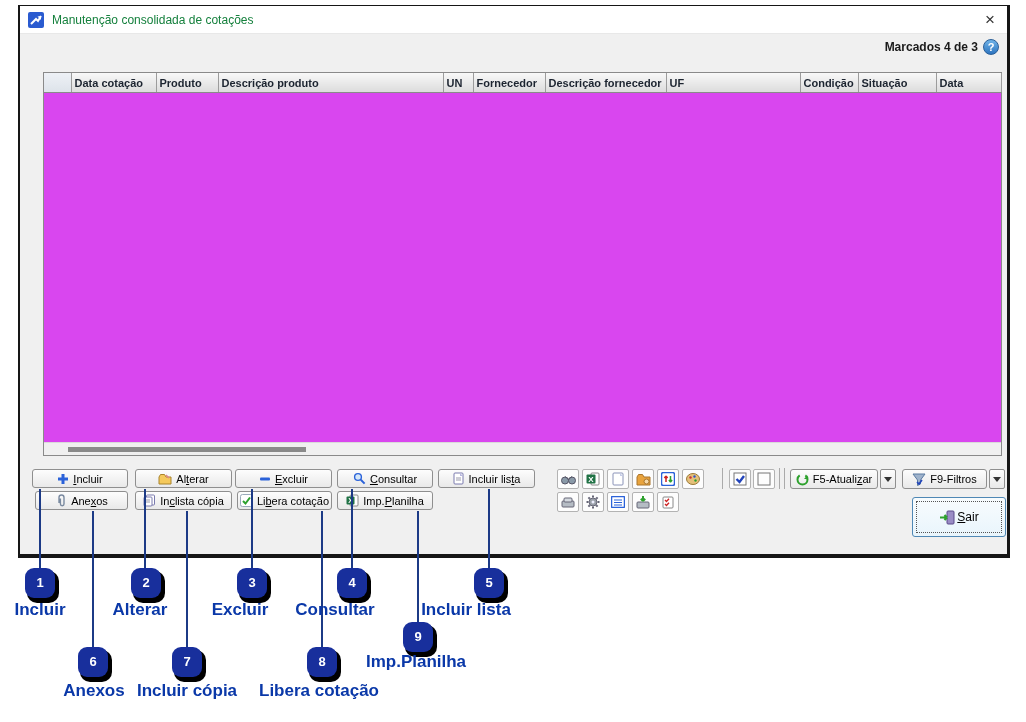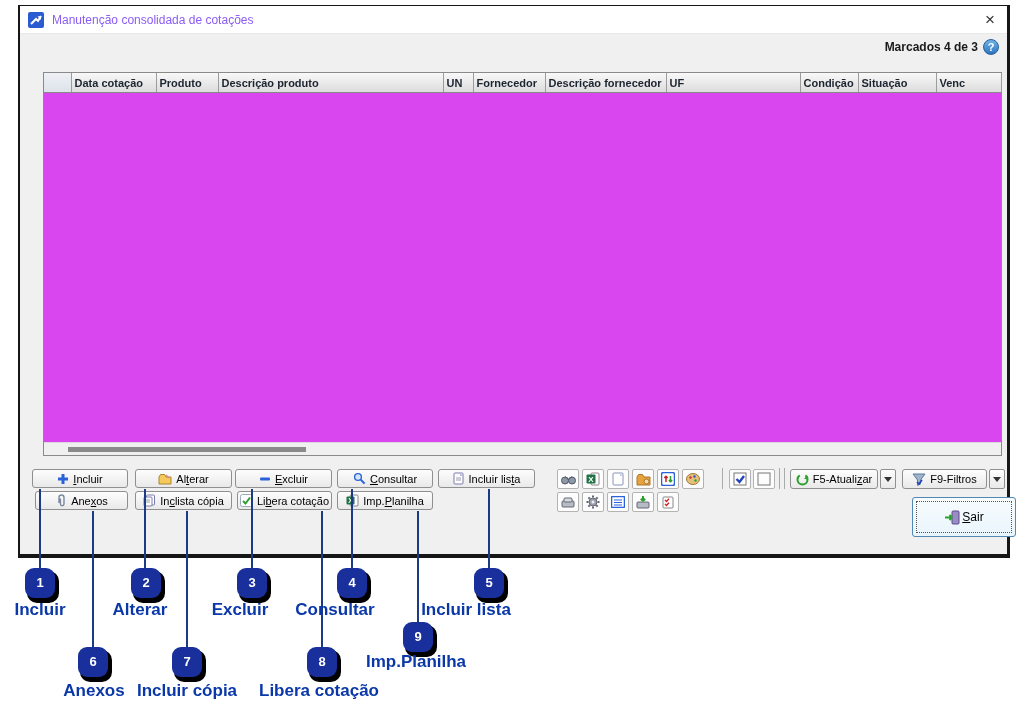--- a/index.html
+++ b/index.html
@@ -5,21 +5,21 @@
   html,body{margin:0;padding:0;background:#ffffff;width:1026px;height:722px;
     font-family:"Liberation Sans",sans-serif;position:relative;overflow:hidden;}
 
   
   .dialog{position:absolute;left:18px;top:5px;width:987px;height:548px;
     background:#f0f0f0;border:2px solid #161616;border-right-width:3px;border-bottom-width:4px;
     border-top-width:1px;box-sizing:content-box;}
   .titlebar{position:absolute;left:0;top:0;width:100%;height:28px;background:#ffffff;
     border-bottom:1px solid #e8e8e8;display:flex;align-items:center;padding:0 8px;box-sizing:border-box;}
   .title-ico{width:16px;height:16px;border-radius:2px;margin-right:8px;flex:0 0 auto;}
-  .title-txt{font-size:12px;color:#8b5cf6;}
+  .title-txt{font-size:12px;color:#15803d;}
   .close-x{margin-left:auto;font-size:17px;color:#333;line-height:16px;padding:0 4px;cursor:default;}
 
   .marcados-row{position:absolute;top:33px;right:8px;display:flex;align-items:center;gap:5px;}
   .marcados-txt{font-size:12px;font-weight:bold;color:#1a1a1a;}
   .help-ico{width:16px;height:16px;border-radius:50%;background:linear-gradient(#6fb3e8,#2e75c0);
     border:1px solid #2a5f98;color:#fff;font-size:11px;font-weight:bold;text-align:center;line-height:15px;box-sizing:border-box;}
 
   
   .grid{position:absolute;left:23px;top:66px;width:957px;height:382px;background:#d946ef;
     border:1px solid #8a8a8a;box-sizing:content-box;}
@@ -45,21 +45,21 @@
   .btn{position:absolute;height:19px;background:linear-gradient(#fdfdfd,#e9e9e9);
     border:1px solid #8f8f8f;border-radius:3px;font-size:11px;color:#000;
     display:flex;align-items:center;justify-content:center;gap:4px;box-sizing:border-box;white-space:nowrap;}
   .btn u{text-decoration:underline;}
   .iconbtn{position:absolute;width:22px;height:20px;background:#fdfdfd;border:1px solid #b3b3b3;
     border-radius:2px;display:flex;align-items:center;justify-content:center;box-sizing:border-box;}
   .vsep{position:absolute;width:1px;height:21px;background:#aaa;}
   .ddbtn{position:absolute;width:16px;height:20px;background:linear-gradient(#fdfdfd,#e9e9e9);
     border:1px solid #8f8f8f;border-radius:2px;display:flex;align-items:center;justify-content:center;box-sizing:border-box;}
   .tri{width:0;height:0;border-left:4px solid transparent;border-right:4px solid transparent;border-top:5px solid #333;}
-  .sair{position:absolute;left:892px;top:491px;width:104px;height:40px;background:linear-gradient(#f8fcfe,#e9f5fc);
+  .sair{position:absolute;left:892px;top:491px;width:94px;height:40px;background:linear-gradient(#f8fcfe,#e9f5fc);
     border:1px solid #4f88b5;border-radius:3px;outline:1px dotted #555;outline-offset:-5px;
     font-size:12px;color:#000;display:flex;align-items:center;justify-content:center;gap:2px;box-sizing:border-box;}
   .sair u{text-decoration:underline;}
 
   
   .cline{position:absolute;width:2px;background:#1c3a86;z-index:30;}
   .badge{position:absolute;width:30px;height:30px;background:#182f9c;border-radius:9px;
     box-shadow:3px 4px 0 1px #000;color:#fff;font-size:13px;font-weight:bold;text-align:center;
     line-height:30px;z-index:31;}
   .clabel{position:absolute;transform:translateX(-50%);font-size:17px;font-weight:bold;
@@ -109,21 +109,21 @@
         <th class="first"></th>
         <th>Data cotação</th>
         <th>Produto</th>
         <th>Descrição produto</th>
         <th>UN</th>
         <th>Fornecedor</th>
         <th>Descrição fornecedor</th>
         <th>UF</th>
         <th class="numh">Condição</th>
         <th>Situação</th>
-        <th>Venc</th>
+        <th>Data</th>
       </tr>
     </tbody>
       </table>
     <div class="hscroll">
       <div class="hthumb"></div>
     </div>
   </div>
 
   <div class="btn" style="left:12px;top:463px;width:96px;">
     <span>

